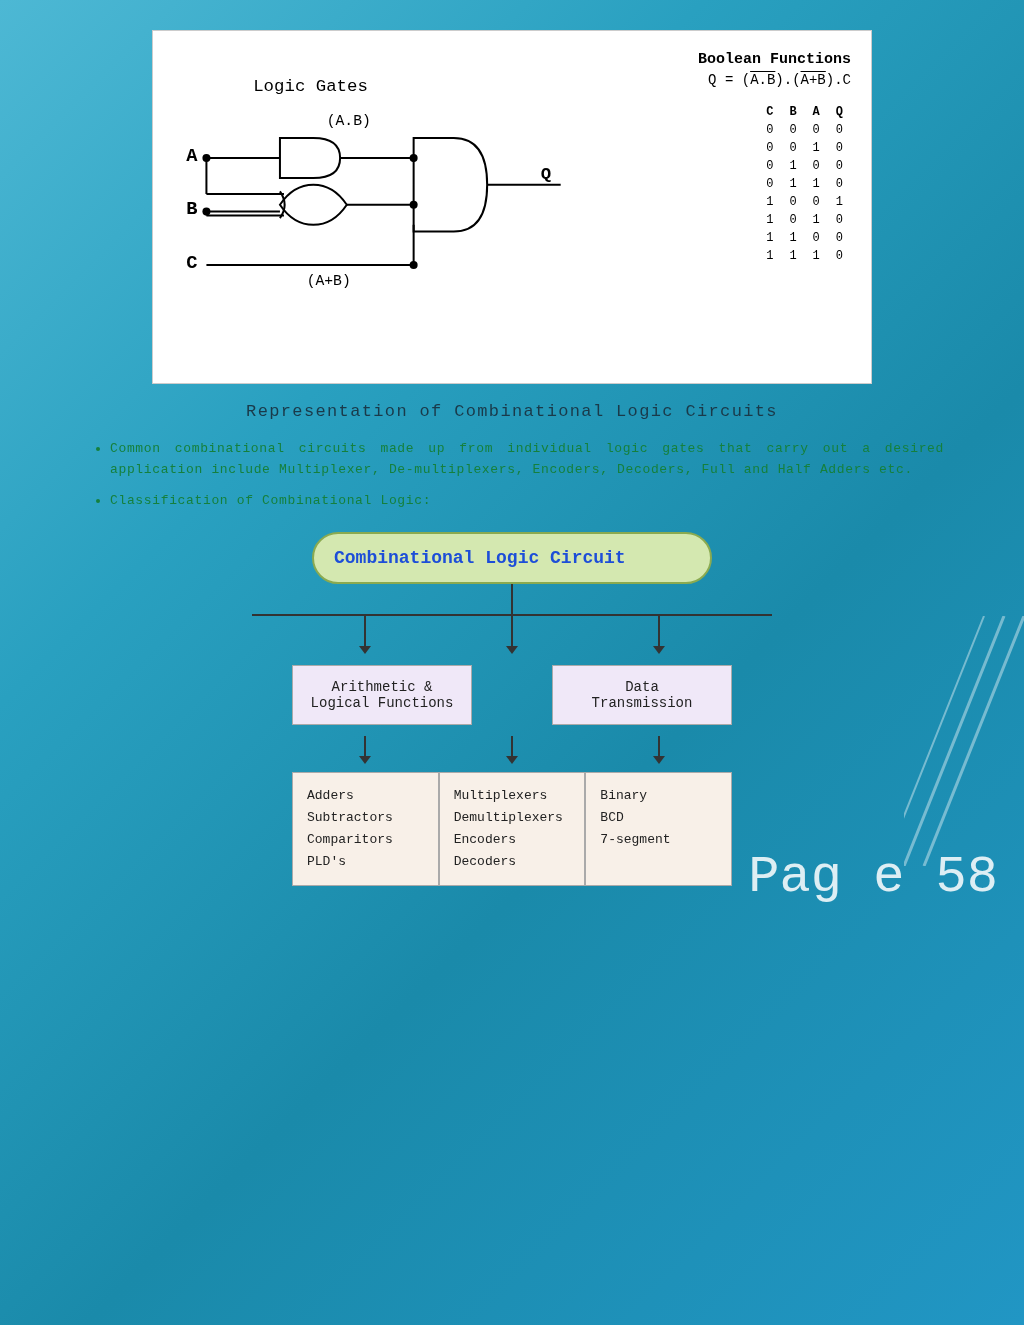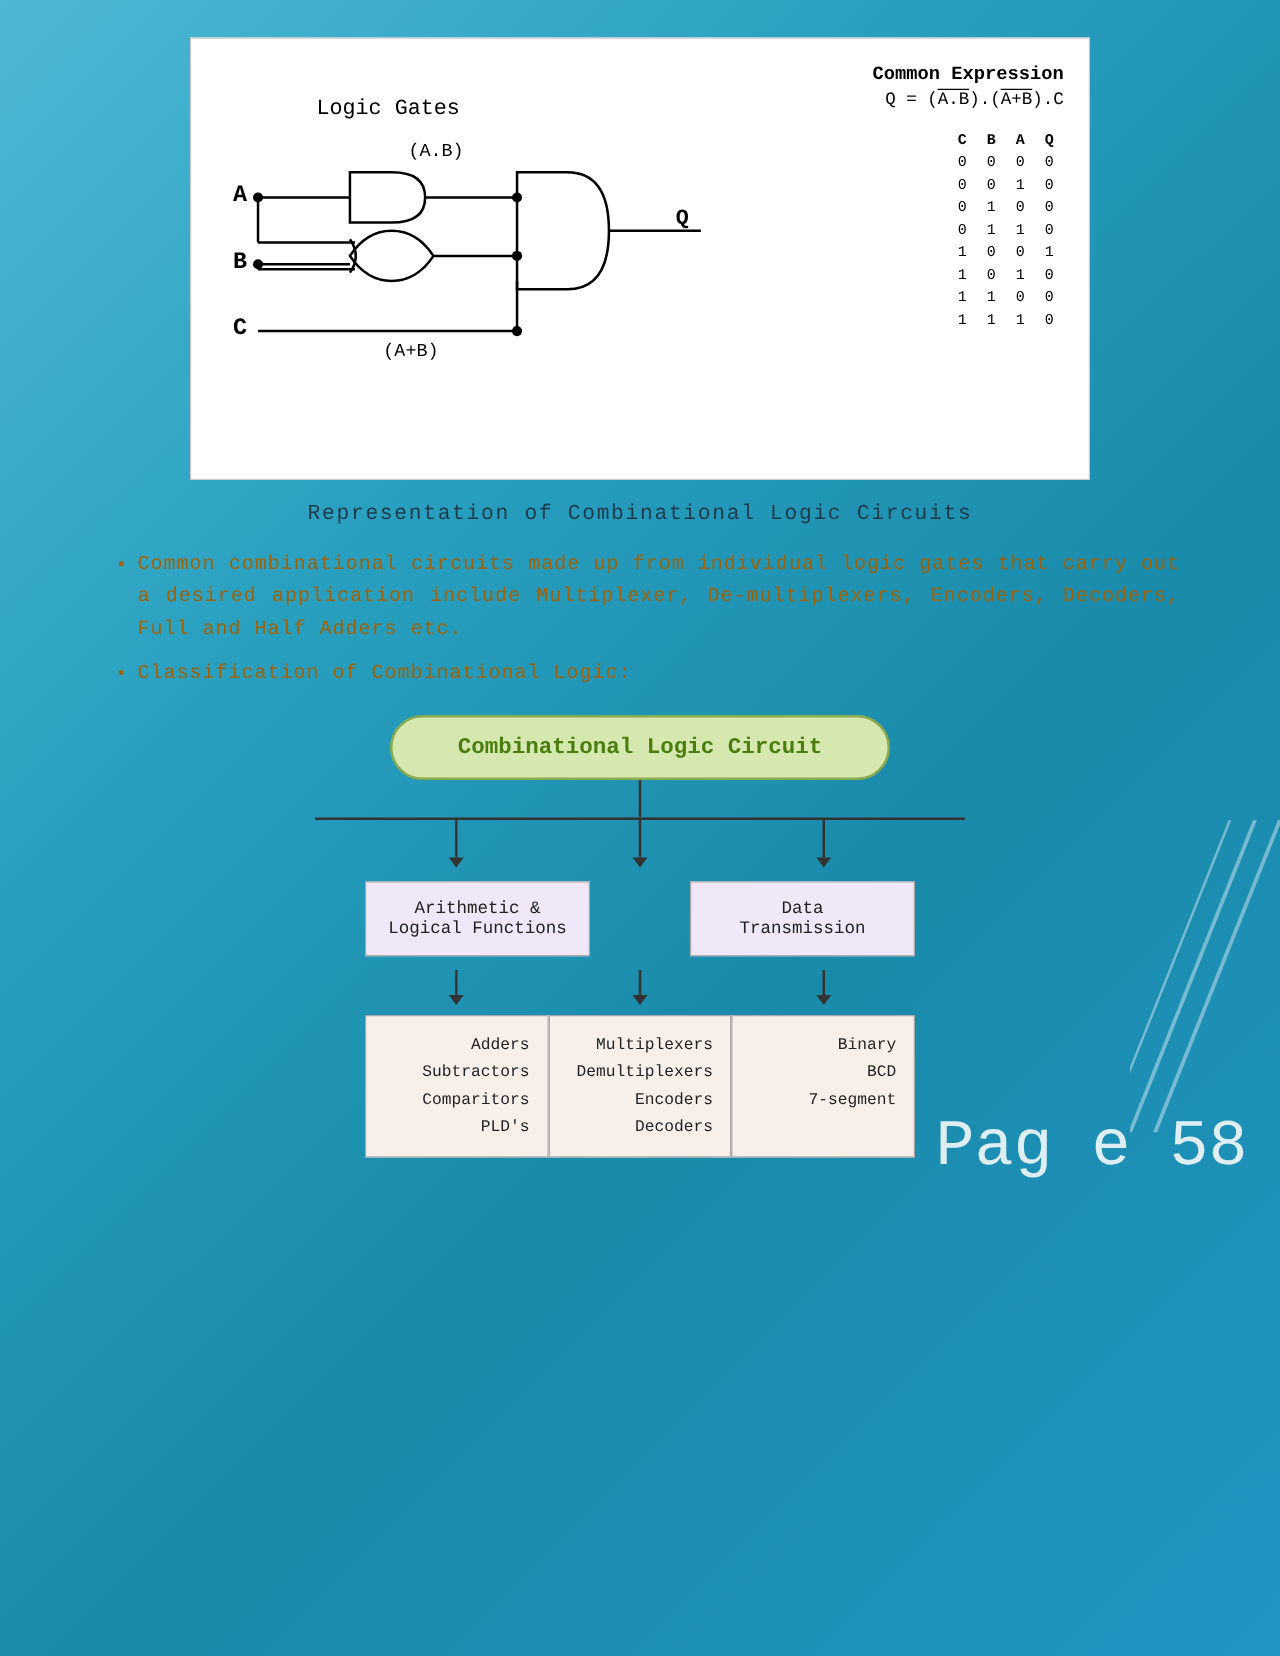--- a/index.html
+++ b/index.html
@@ -77,22 +77,22 @@
     .caption {
       text-align: center;
       color: #1a3a4a;
       font-size: 17px;
       letter-spacing: 0.08em;
       margin-bottom: 18px;
     }
 
     
     .bullet-section {
-      color: #a16207;
-      font-size: 16px;
+      color: #15803d;
+      font-size: 13px;
       letter-spacing: 0.05em;
       margin-bottom: 18px;
       padding: 0 20px;
     }
     .bullet-section ul {
       list-style: disc;
       padding-left: 30px;
     }
     .bullet-section ul li {
       margin-bottom: 10px;
@@ -105,24 +105,24 @@
       margin: 20px auto 0 auto;
       width: 660px;
       position: relative;
     }
 
     .logic-top-box {
       background: #d4e8b0;
       border: 2px solid #8aaa50;
       border-radius: 30px;
       padding: 14px 20px;
-      text-align: center;
+      text-align: left;
       font-weight: bold;
       font-size: 18px;
-      color: #4d7c0f;
+      color: #1d4ed8;
       margin: 0 auto 0 auto;
       width: 400px;
     }
 
     .level2-box {
       background: #f0e8f8;
       border: 1px solid #aaa;
       padding: 12px 16px;
       text-align: center;
       font-size: 14px;
@@ -249,21 +249,21 @@
         <line x1="235" y1="100" x2="290" y2="100" stroke="black" stroke-width="1.5"></line>
         <text x="275" y="96" font-size="13" font-family="Courier New" font-weight="bold">Q</text>
 
         <circle cx="180" cy="80" r="3" fill="black"></circle>
         <circle cx="180" cy="115" r="3" fill="black"></circle>
         <circle cx="180" cy="160" r="3" fill="black"></circle>
       </svg>
     </div>
 
     <div class="diagram-right">
-      <div class="boolean-title">Common Expression</div>
+      <div class="boolean-title">Boolean Functions</div>
       <div class="boolean-expr">Q = (<span class="overline">A.B</span>).(<span class="overline">A+B</span>).C</div>
       <table class="truth-table">
         <thead>
           <tr>
             <th>C</th>
             <th>B</th>
             <th>A</th>
             <th>Q</th>
           </tr>
         </thead>
@@ -371,21 +371,21 @@
         <div class="arrow-head"></div>
         <div class="arrow-spacer"></div>
       </div>
       <div style="display:flex;flex-direction:column;align-items:center;width:175px;">
         <div style="width:2px;height:20px;background:#333;"></div>
         <div class="arrow-head"></div>
         <div class="arrow-spacer"></div>
       </div>
     </div>
 
-    <div class="cols-3" style="width:520px; margin:0 auto;text-align:right;">
+    <div class="cols-3" style="width:520px; margin:0 auto;">
       <div class="level3-box">Adders<br>Subtractors<br>Comparitors<br>PLD's</div>
       <div class="level3-box">Multiplexers<br>Demultiplexers<br>Encoders<br>Decoders</div>
       <div class="level3-box">Binary<br>BCD<br>7-segment</div>
     </div>
 
   </div>
 
   <div class="page-number">Pag
 e 58</div>
 

